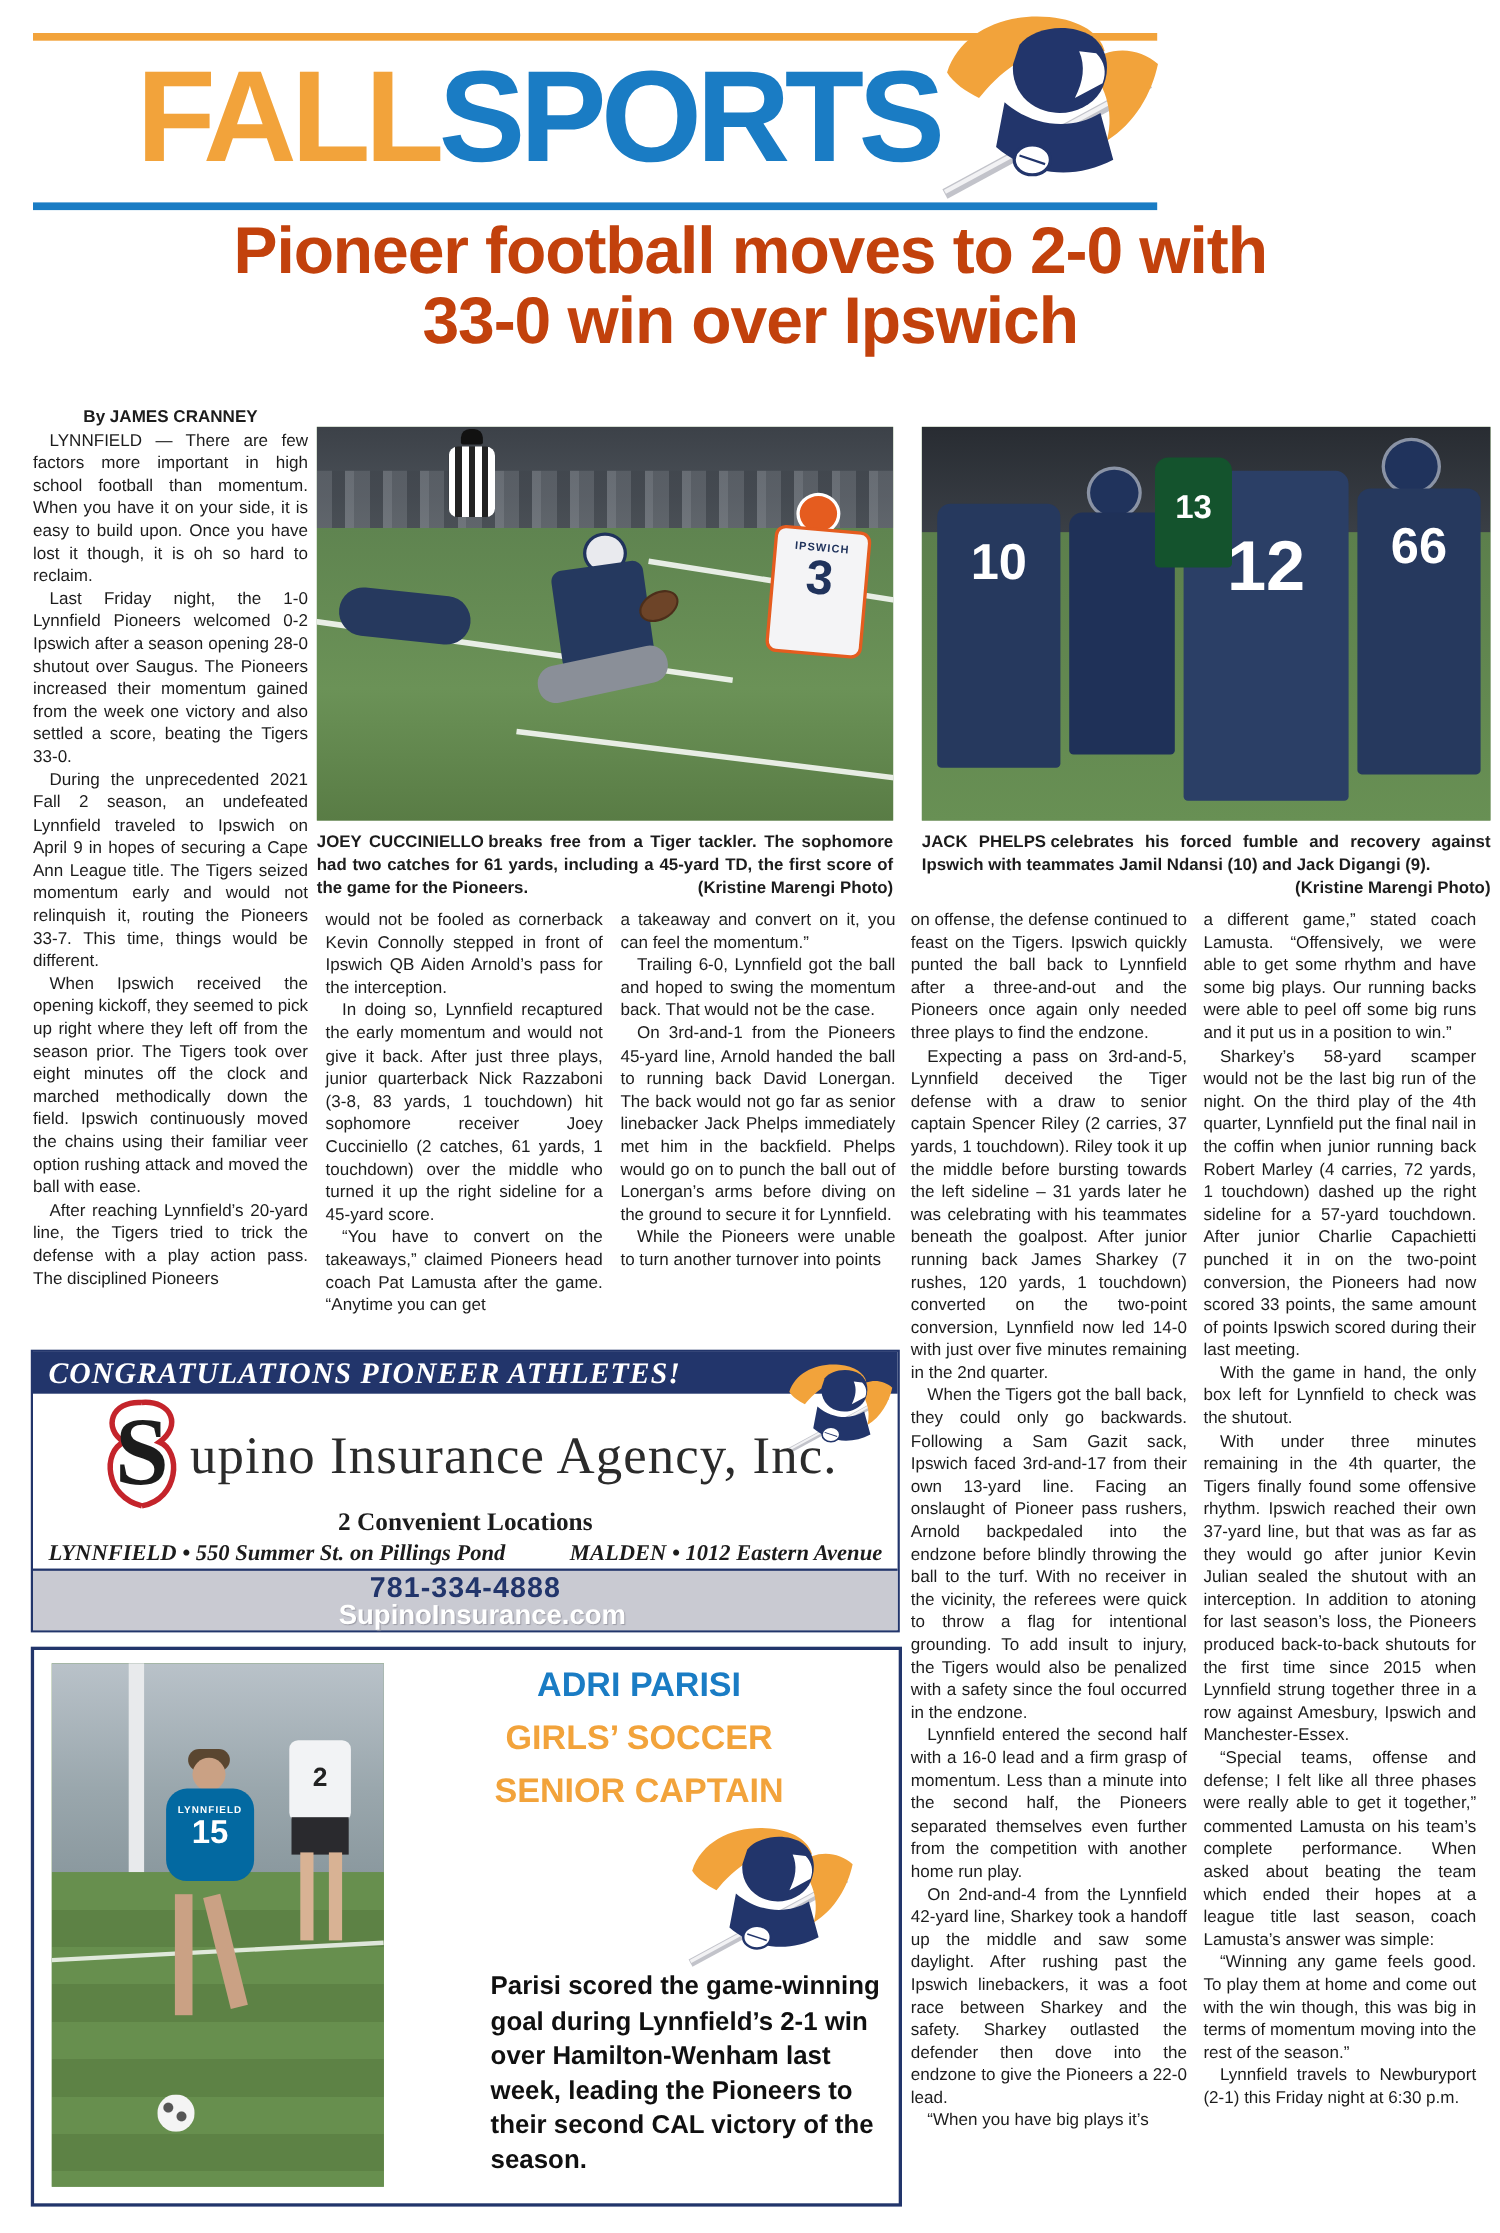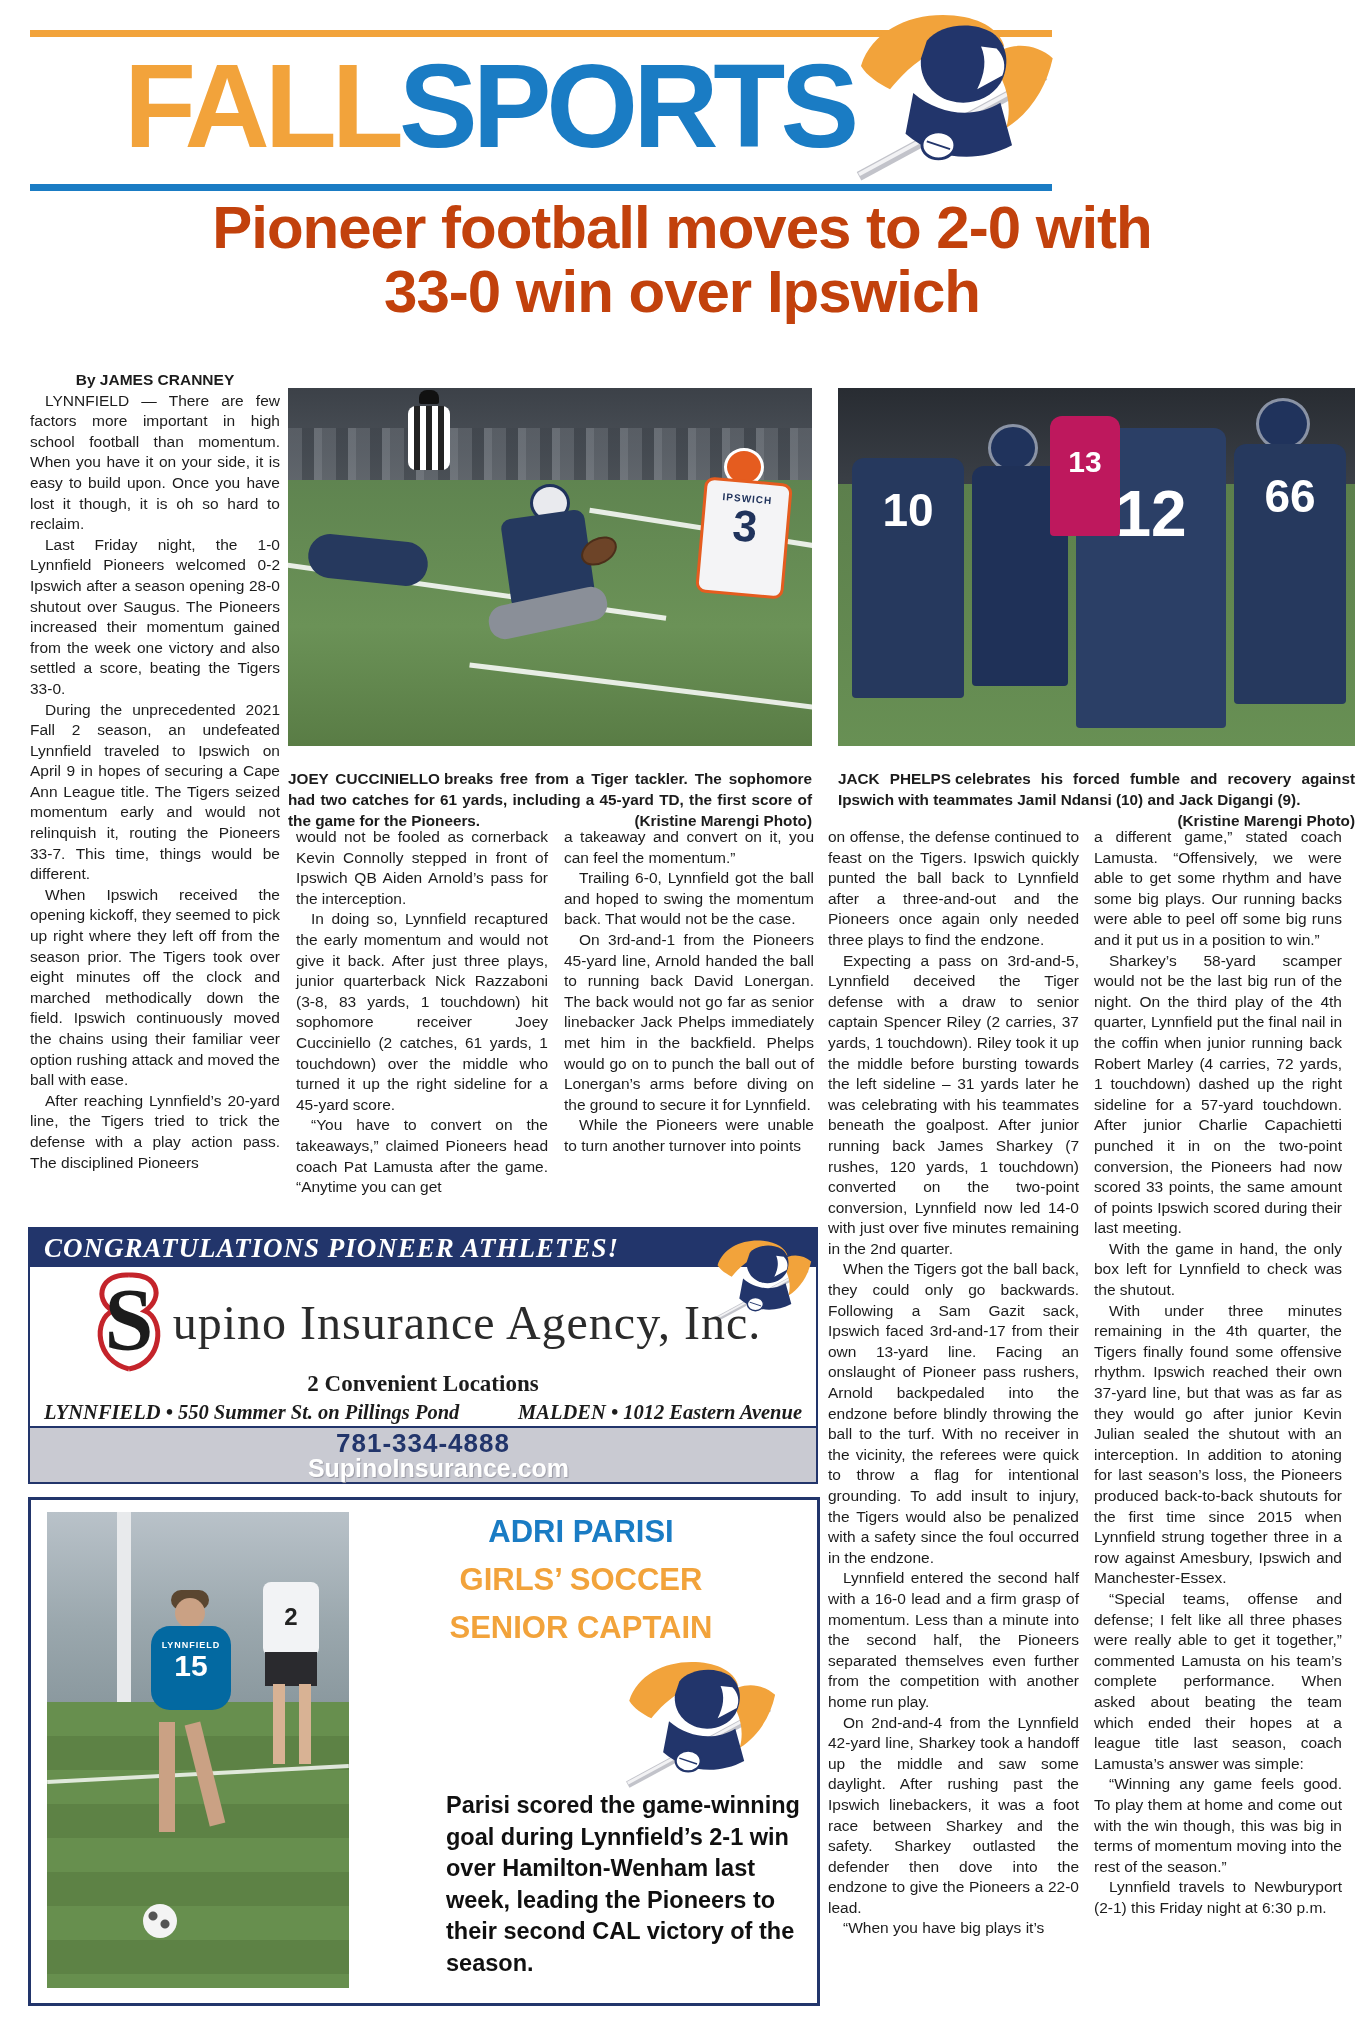--- a/index.html
+++ b/index.html
@@ -22,21 +22,21 @@
   .byline{text-align:center;font-weight:bold;text-indent:0 !important;}
   .col1{left:30px;top:370px;width:250px;}
   .col2{left:296px;top:827px;width:252px;}
   .col3{left:564px;top:827px;width:250px;}
   .col4{left:828px;top:827px;width:251px;}
   .col5{left:1094px;top:827px;width:248px;}
   figure{margin:0;position:absolute;}
   .fig1{left:288px;top:388px;width:524px;}
   .fig2{left:838px;top:388px;width:517px;}
   .photo{position:relative;width:100%;height:358px;overflow:hidden;background:#5d8049;}
-  .caption{font-weight:bold;font-size:15.3px;line-height:21px;text-align:justify;margin-top:22px;}
+  .caption{font-weight:bold;font-size:15.3px;line-height:21px;text-align:justify;margin-top:9px;}
   .caption .credit{float:right;}
   .cap-name{margin-right:4px;}
   
   .p1-stands{position:absolute;left:0;top:0;right:0;height:92px;
     background:linear-gradient(#3c4148,#4a5057 70%,#555b60);}
   .p1-crowd{position:absolute;left:0;top:40px;right:0;height:52px;opacity:.5;
     background:repeating-linear-gradient(90deg,#6b7077 0 14px,#3f444b 14px 26px,#8a8f96 26px 34px);}
   .p1-field{position:absolute;left:0;top:92px;right:0;bottom:0;
     background:linear-gradient(#5f8450,#6b9257 55%,#597c45);}
   .yardline{position:absolute;background:rgba(255,255,255,.85);height:5px;}
@@ -195,21 +195,21 @@
       <div class="p2-stands"></div>
       <div class="p2-field"></div>
       <div class="player" style="left:14px;top:70px;width:112px;height:240px;">
         <span class="pnum">10</span>
       </div>
       <div class="helmet p2-h" style="left:150px;top:36px;width:44px;height:42px;"></div>
       <div class="player" style="left:134px;top:78px;width:96px;height:220px;background:#1f3158;"></div>
       <div class="player" style="left:238px;top:40px;width:150px;height:300px;background:#2b3f66;">
         <span class="pnum" style="font-size:64px;margin-top:60px;">12</span>
       </div>
-      <div class="player" style="left:212px;top:28px;width:70px;height:120px;background:#be185d;">
+      <div class="player" style="left:212px;top:28px;width:70px;height:100px;background:#14532d;">
         <span class="pnum" style="font-size:30px;margin-top:20px;">13</span>
       </div>
       <div class="helmet p2-h" style="left:418px;top:10px;width:48px;height:46px;"></div>
       <div class="player" style="left:396px;top:56px;width:112px;height:260px;">
         <span class="pnum">66</span>
       </div>
     </div>
     <figcaption class="caption">
       <span class="cap-name">JACK PHELPS</span><span>celebrates his forced fumble and recovery against Ipswich with teammates Jamil Ndansi (10) and Jack Digangi (9).</span>
       <span class="credit">(Kristine Marengi Photo)</span>

